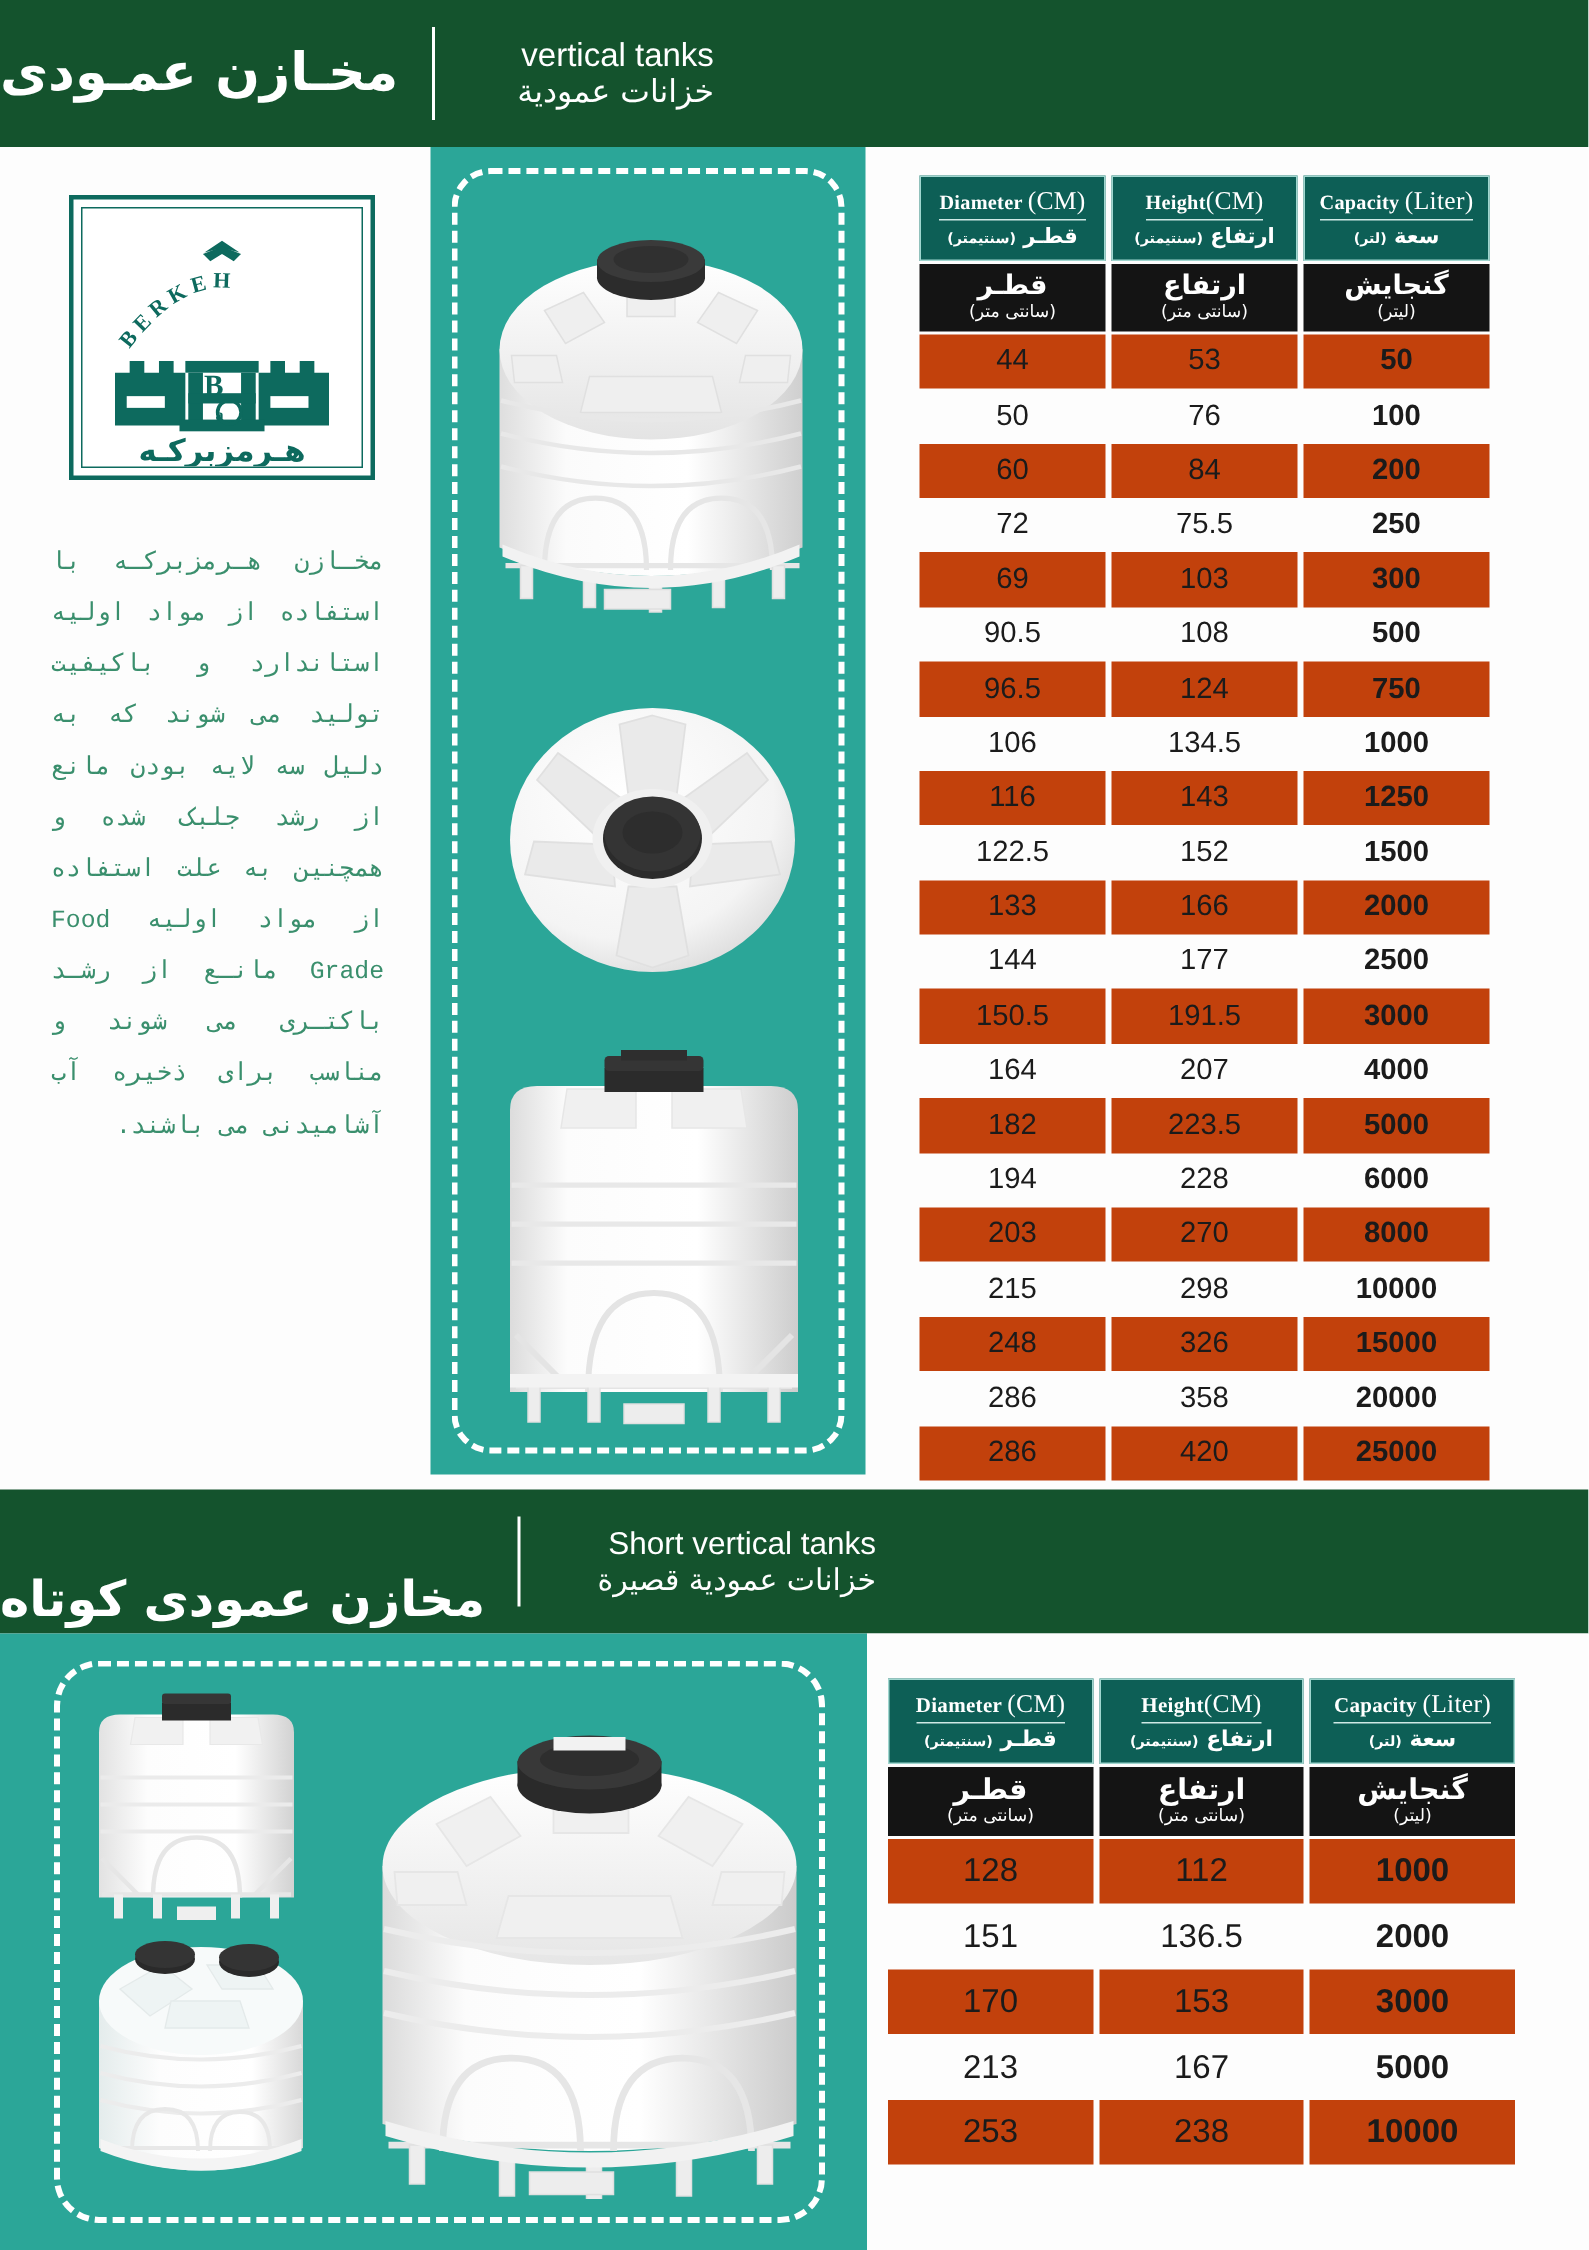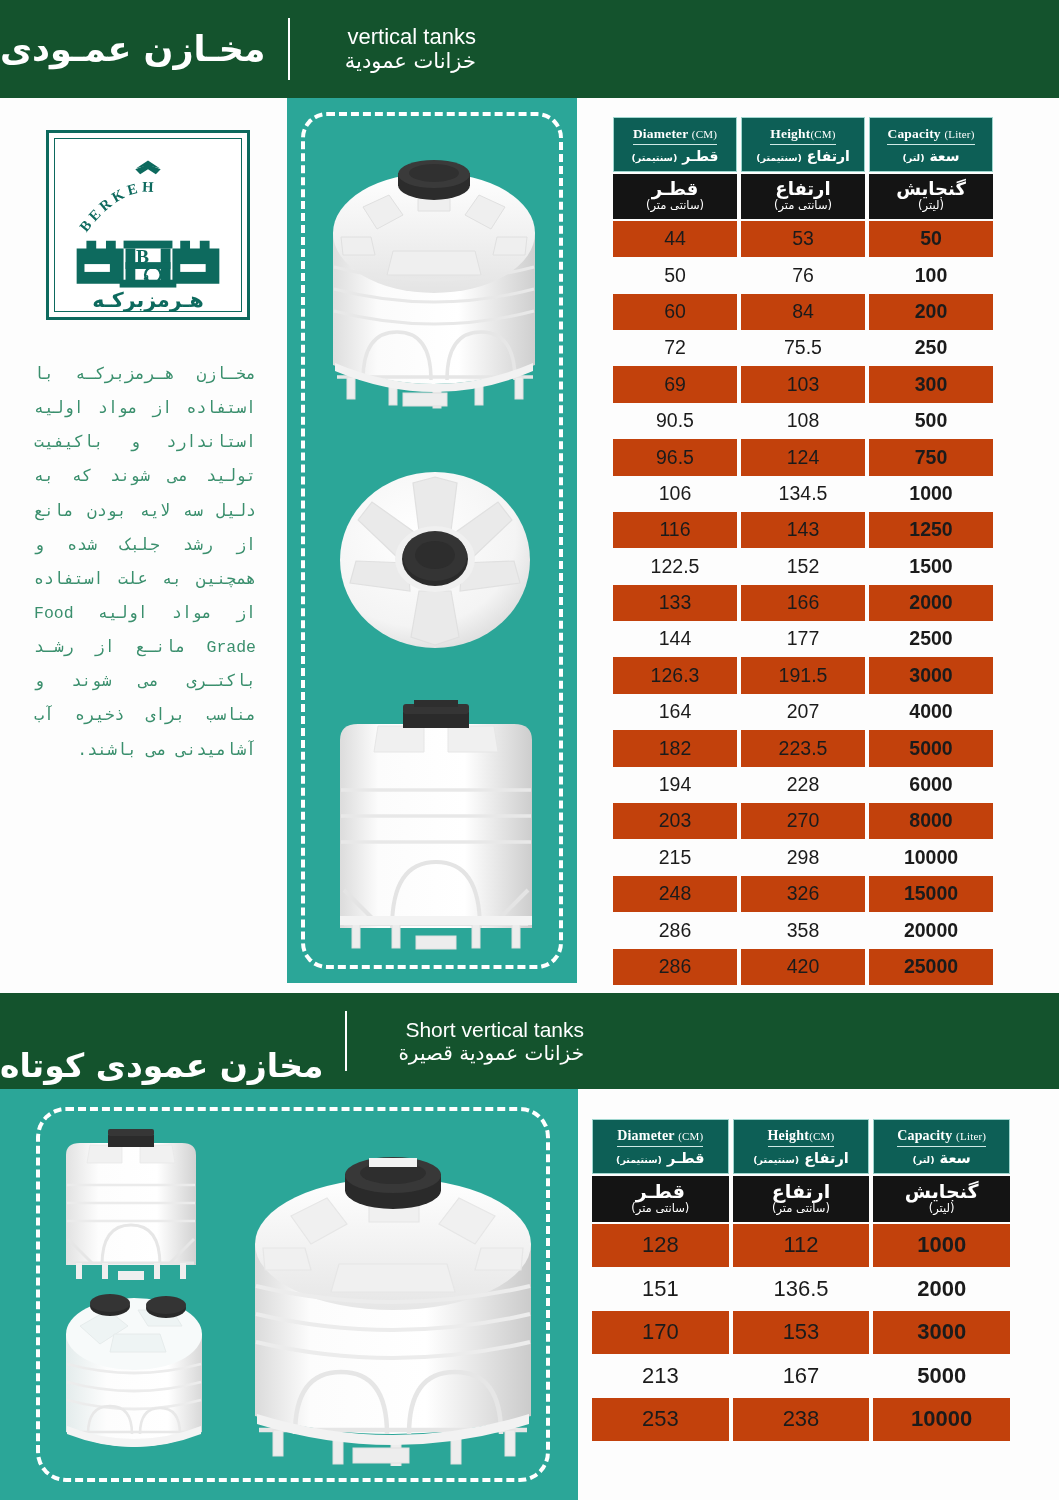--- a/index.html
+++ b/index.html
@@ -109,21 +109,21 @@
   .th-en {
     font-family: "Liberation Serif", serif;
     font-size: 13.5px; font-weight: 700;
     letter-spacing: 0.2px;
     display: inline-block;
     border-bottom: 1px solid #cfe9e5;
     padding-bottom: 2px; margin-bottom: 3px;
     direction: ltr;
   }
   #table2 .th-en { font-size: 14px; }
-  .th-en .unit { font-size: 11px; font-weight: 400; }
+  .th-en .unit { font-size: 17px; font-weight: 400; }
   .th-ar {
     font-family: "DejaVu Sans", sans-serif;
     font-size: 14px; font-weight: 700; direction: rtl;
   }
   #table2 .th-ar { font-size: 14.5px; }
   .th-ar .unit { font-size: 9.5px; font-weight: 700; }
 
   .thead-row2 { display: flex; gap: 4px; margin-top: 2px; }
   .th-fa {
     flex: 1; background: #141414;
@@ -454,21 +454,21 @@
           <div class="tcell">133</div>
         </div>
         <div class="trow">
           <div class="tcell cap">2500</div>
           <div class="tcell">177</div>
           <div class="tcell">144</div>
         </div>
         <div class="trow odd">
           <div class="tcell cap">3000</div>
           <div class="tcell">191.5</div>
-          <div class="tcell">126.3</div>
+          <div class="tcell">150.5</div>
         </div>
         <div class="trow">
           <div class="tcell cap">4000</div>
           <div class="tcell">207</div>
           <div class="tcell">164</div>
         </div>
         <div class="trow odd">
           <div class="tcell cap">5000</div>
           <div class="tcell">223.5</div>
           <div class="tcell">182</div>

